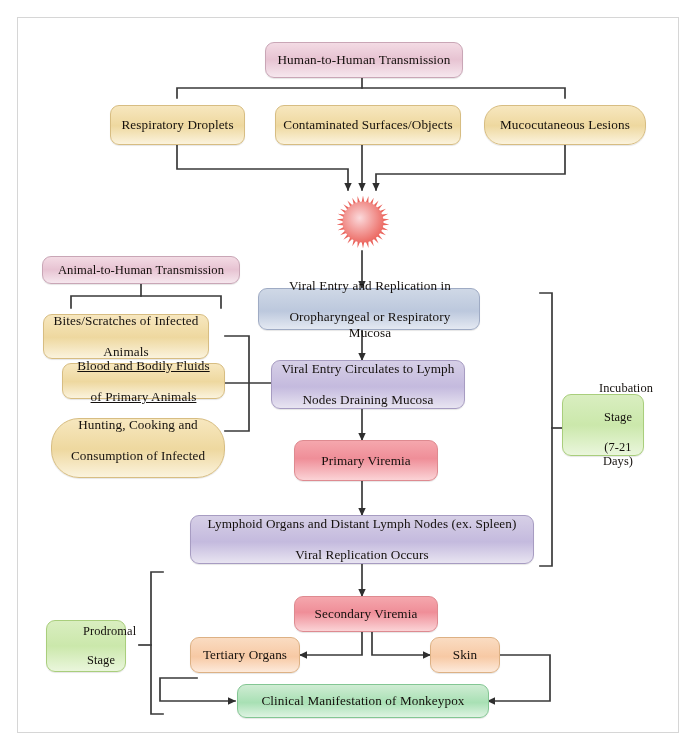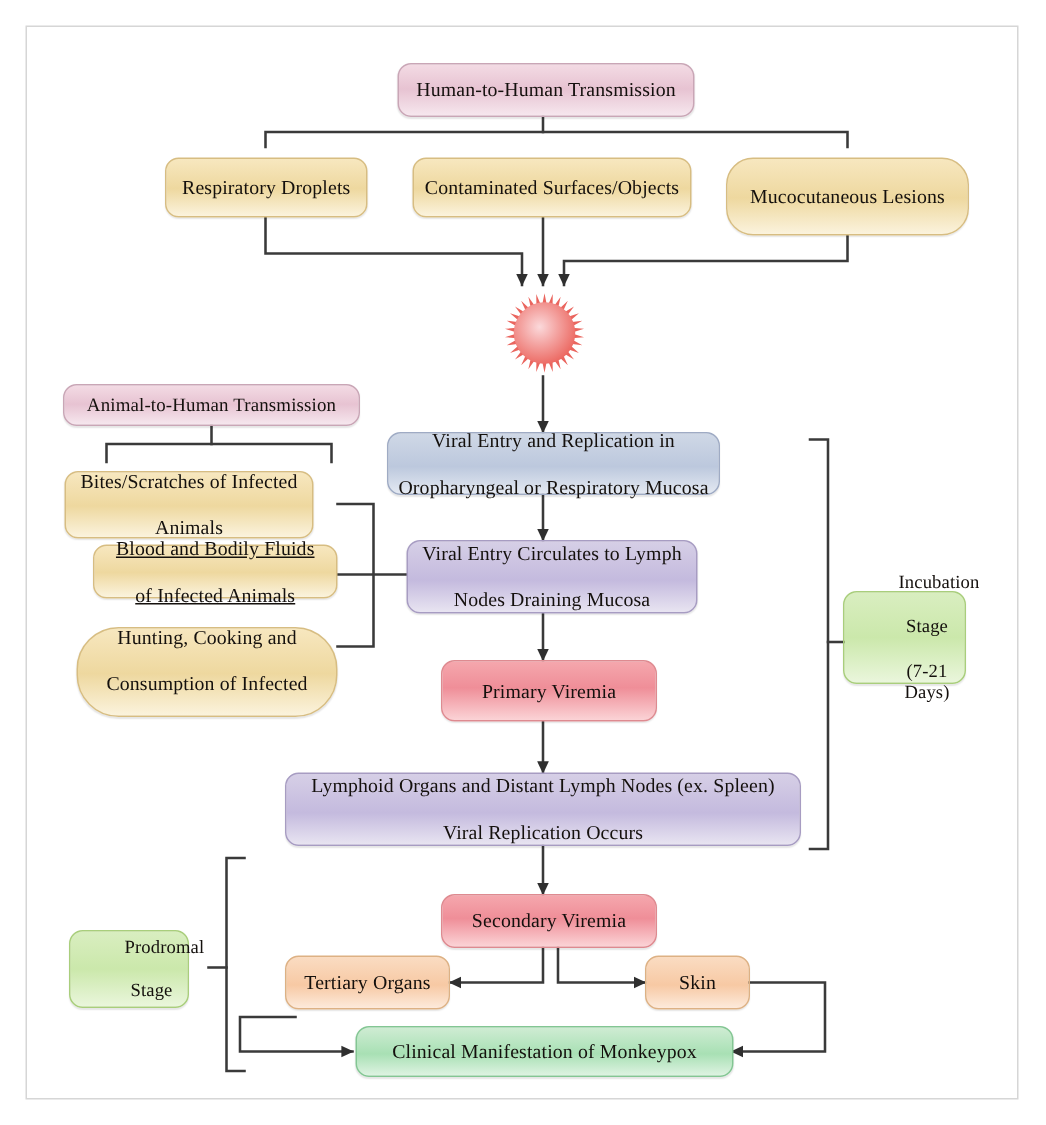--- a/index.html
+++ b/index.html
@@ -55,20 +55,21 @@
   }
   .pal-tan {
     background: linear-gradient(180deg, #f7e7bf 0%, #eed89f 52%, #fbf3dd 100%);
     border: 1px solid #d7bd82;
     box-shadow: 0 1px 1px rgba(0,0,0,0.10);
   }
   .pal-blue {
     background: linear-gradient(180deg, #cfd8e6 0%, #bcc8dd 55%, #e4e9f2 100%);
     border: 1px solid #9fabc4;
     box-shadow: 0 1px 1px rgba(0,0,0,0.10);
+    padding-left: 8px;
   }
   .pal-purple {
     background: linear-gradient(180deg, #d6cfe6 0%, #c4bade 55%, #e8e4f1 100%);
     border: 1px solid #a79cc2;
     box-shadow: 0 1px 1px rgba(0,0,0,0.10);
   }
   .pal-red {
     background: linear-gradient(180deg, #f5a7ad 0%, #ef8e98 45%, #fbd3d6 100%);
     border: 1px solid #de8a90;
     box-shadow: 0 1px 1px rgba(0,0,0,0.10);
@@ -162,39 +163,39 @@
   </div>
 
   <div class="node pal-tan" style="left:110px; top:105px; width:135px; height:40px;">
     <span>Respiratory Droplets</span>
   </div>
 
   <div class="node pal-tan" style="left:275px; top:105px; width:186px; height:40px;">
     <span>Contaminated Surfaces/Objects</span>
   </div>
 
-  <div class="node pal-tan" style="left:484px; top:105px; width:162px; height:52px;border-radius:18px;">
+  <div class="node pal-tan" style="left:484px; top:105px; width:162px; height:40px;border-radius:18px;">
     <span>Mucocutaneous Lesions</span>
   </div>
 
   <div class="node pal-pink" style="left:42px; top:256px; width:198px; height:28px; font-size:12.6px;">
     <span>Animal-to-Human Transmission</span>
   </div>
 
   <div class="node pal-tan" style="left:43px; top:314px; width:166px; height:45px;">
     <span>
       <span>Bites/Scratches of Infected</span><br>
       <span>Animals</span>
     </span>
   </div>
 
   <div class="node pal-tan" style="left:62px; top:363px; width:163px; height:36px;text-decoration:underline;">
     <span>
       <span>Blood and Bodily Fluids</span><br>
-      <span>of Infected Animals</span>
+      <span>of Primary Animals</span>
     </span>
   </div>
 
   <div class="node pal-tan" style="left:51px; top:418px; width:174px; height:60px;border-radius:28px;">
     <span>
       <span>Hunting, Cooking and</span><br>
       <span>Consumption of Infected</span><br>
     </span>
   </div>
 

